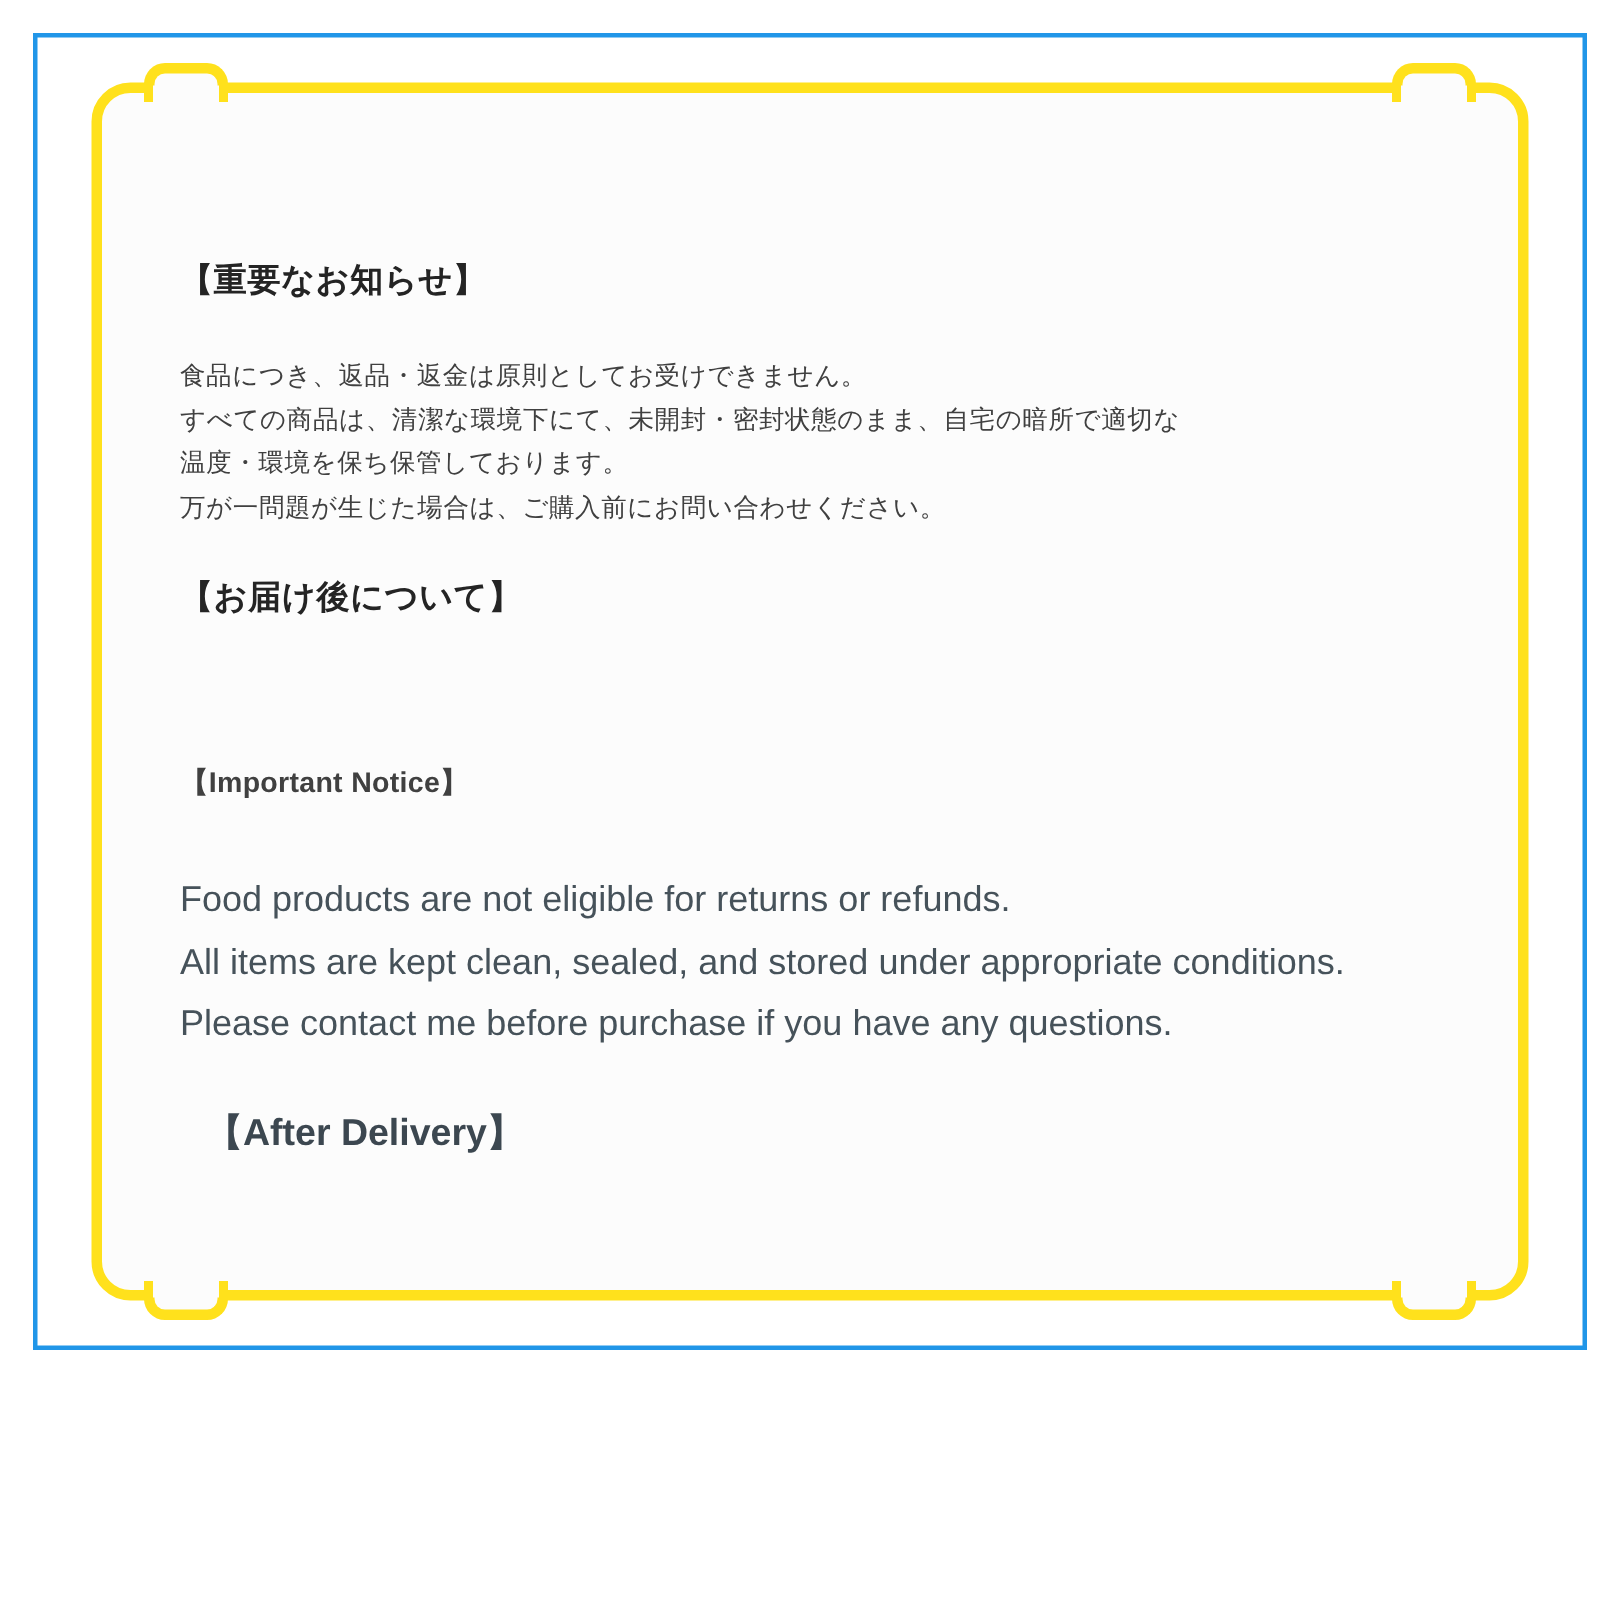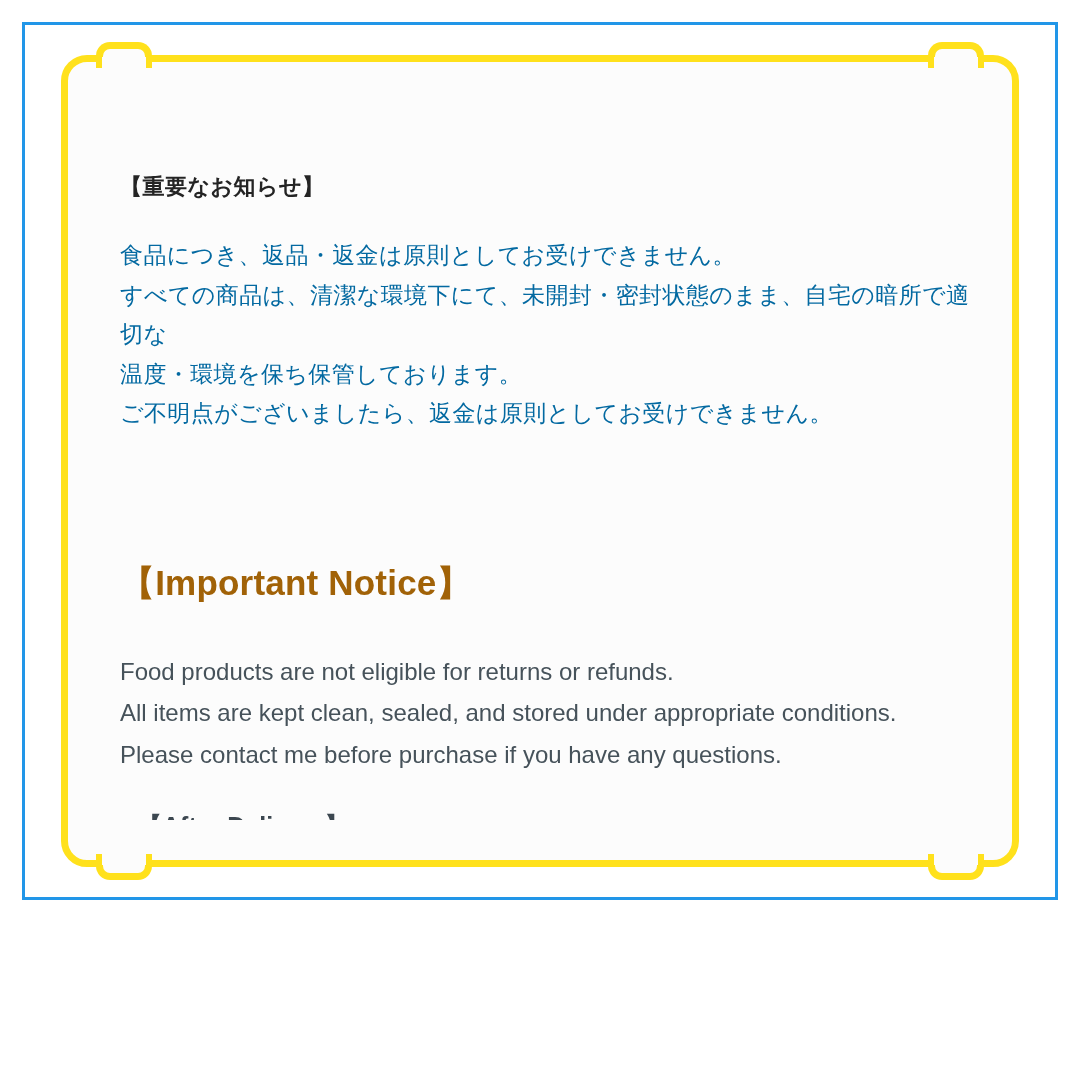--- a/index.html
+++ b/index.html
@@ -80,41 +80,41 @@
 
   .jp-block { color: #2b2b2b; }
   .jp-heading {
     font-size: 22px;
     font-weight: bold;
     letter-spacing: 0.5px;
     color: #242424;
     margin: 0 0 34px 0;
   }
   .jp-line {
-    font-size: 23px;
+    font-size: 17px;
     line-height: 1.72;
     letter-spacing: 0.4px;
-    color: #0369a1;
+    color: #404040;
     margin: 0;
   }
   .jp-gap { height: 30px; }
 
   .jp-heading2 {
     font-size: 22px;
     font-weight: bold;
     letter-spacing: 0.5px;
     color: #242424;
     margin: 0 0 4px 0;
   }
 
   .en-block { color: #3f4a52; margin-top: 96px; }
   .en-heading {
-    font-size: 35px;
+    font-size: 19px;
     font-weight: bold;
-    color: #a16207;
+    color: #404040;
     letter-spacing: 0.2px;
     margin: 0 0 44px 0;
   }
   .en-line {
     font-size: 24px;
     line-height: 1.74;
     color: #46525a;
     margin: 0;
   }
   .en-gap { height: 34px; }
@@ -141,24 +141,25 @@
       <div class="notch-mask bl"></div>
       <div class="notch-mask br"></div>
 
       <div class="content">
 
         <div class="jp-block">
           <p class="jp-heading">【重要なお知らせ】</p>
           <p class="jp-line">食品につき、返品・返金は原則としてお受けできません。</p>
           <p class="jp-line">すべての商品は、清潔な環境下にて、未開封・密封状態のまま、自宅の暗所で適切な</p>
           <p class="jp-line">温度・環境を保ち保管しております。</p>
-          <p class="jp-line">ご不明点がございましたら、返金は原則としてお受けできません。</p>
+          <p class="jp-line">万が一問題が生じた場合は、ご購入前にお問い合わせください。</p>
 
           <div class="jp-gap"></div>
 
+          <p class="jp-heading2">【お届け後について】</p>
         </div>
 
         <div class="en-block">
           <p class="en-heading">【Important Notice】</p>
           <p class="en-line">Food products are not eligible for returns or refunds.</p>
           <p class="en-line">All items are kept clean, sealed, and stored under appropriate conditions.</p>
           <p class="en-line">Please contact me before purchase if you have any questions.</p>
 
           <div class="en-gap"></div>
 

